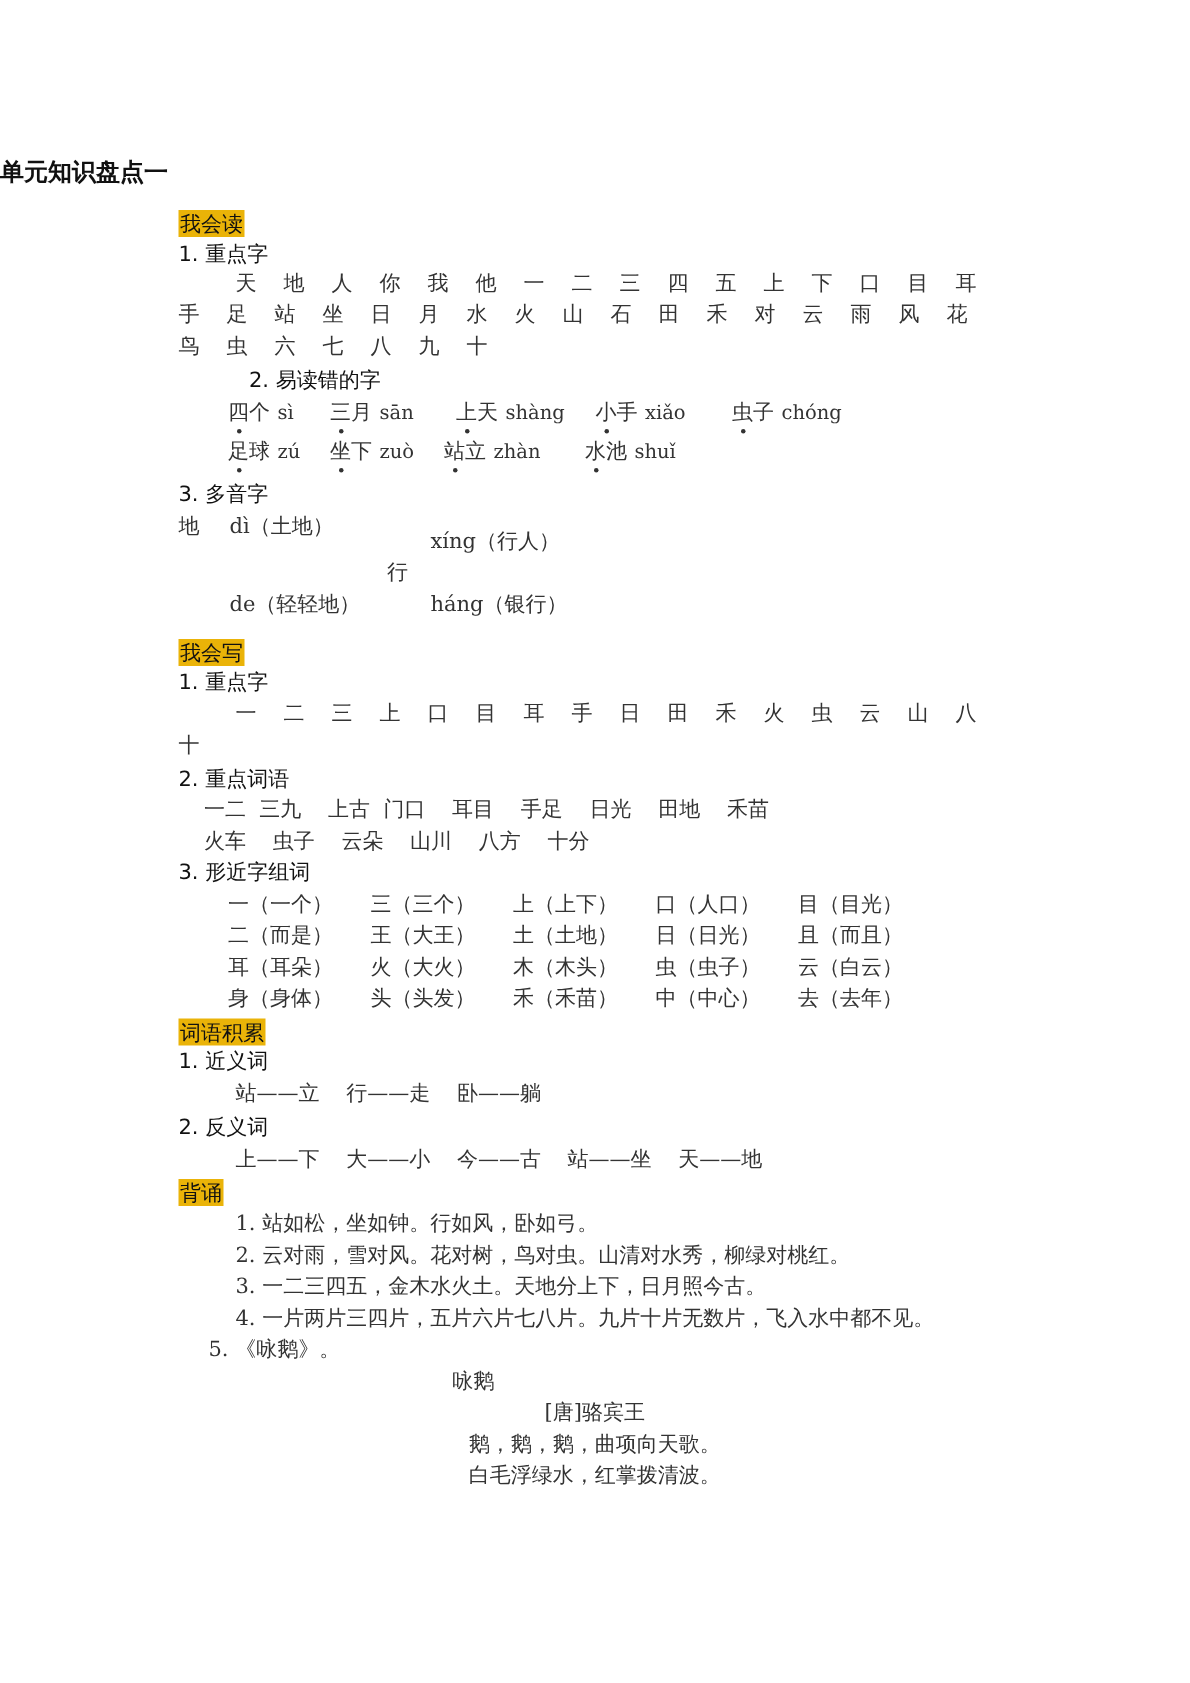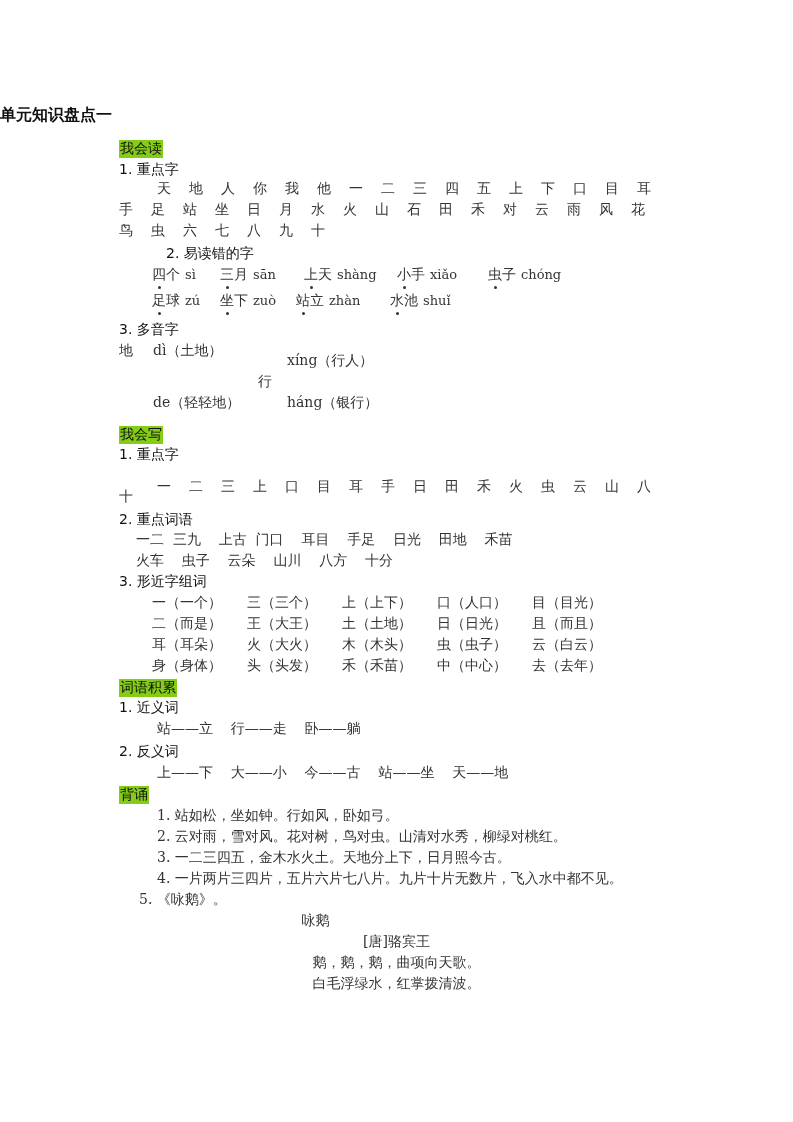--- a/index.html
+++ b/index.html
@@ -1,20 +1,20 @@
 <!DOCTYPE html>
 <html><head>
 <meta charset="utf-8">
 <style>
   html, body { margin: 0; padding: 0; background: #ffffff; }
   body { width: 793px; height: 1122px; position: relative; overflow: hidden;
          font-family: "DejaVu Serif", "Liberation Serif", serif; color: #222; }
   .abs { position: absolute; white-space: nowrap; }
   .title { font-family: "DejaVu Sans", "Liberation Sans", sans-serif; font-size: 16px; font-weight: bold; color: #111; }
-  .hl { font-family: Liberation Mono, monospace; font-size: 14px; background: #84cc16; color: #111; padding: 0 1px; line-height: 18px; }
+  .hl { font-family: Liberation Sans, sans-serif; font-size: 14px; background: #eab308; color: #111; padding: 0 1px; line-height: 18px; }
   .sub { font-family: "DejaVu Sans", "Liberation Sans", sans-serif; font-size: 14px; color: #111; }
   .txt { font-size: 14px; color: #333; }
   .chars span { display: inline-block; width: 32px; }
   .dot { position: relative; display: inline-block; }
   .dot::after { content: ""; position: absolute; left: 50%; bottom: -5px; width: 3px; height: 3px; margin-left: -1.5px; background: #333; border-radius: 50%; }
   .py { font-size: 13px; margin-left: 5px; }
   .grid5 span { display: inline-block; width: 95px; }
 </style>
 </head>
 <body>
@@ -34,21 +34,21 @@
 <div class="abs sub" style="left:119px;top:321px;">3. 多音字</div>
 <div class="abs txt" style="left:119px;top:342px;">地</div>
 <div class="abs txt" style="left:153px;top:342px;">dì（土地）</div>
 <div class="abs txt" style="left:287px;top:352px;">xíng（行人）</div>
 <div class="abs txt" style="left:258px;top:373px;">行</div>
 <div class="abs txt" style="left:153px;top:394px;">de（轻轻地）</div>
 <div class="abs txt" style="left:287px;top:394px;">háng（银行）</div>
 
 <div class="abs hl" style="left:119px;top:426px;">我会写</div>
 <div class="abs sub" style="left:119px;top:446px;">1. 重点字</div>
-<div class="abs txt chars" style="left:157px;top:478px;" id="w1row1"><span>一</span><span>二</span><span>三</span><span>上</span><span>口</span><span>目</span><span>耳</span><span>手</span><span>日</span><span>田</span><span>禾</span><span>火</span><span>虫</span><span>云</span><span>山</span><span>八</span></div>
+<div class="abs txt chars" style="left:157px;top:467px;" id="w1row1"><span>一</span><span>二</span><span>三</span><span>上</span><span>口</span><span>目</span><span>耳</span><span>手</span><span>日</span><span>田</span><span>禾</span><span>火</span><span>虫</span><span>云</span><span>山</span><span>八</span></div>
 <div class="abs txt chars" style="left:119px;top:488px;" id="w1row2"><span>十</span></div>
 
 <div class="abs sub" style="left:119px;top:511px;">2. 重点词语</div>
 <div class="abs txt" style="left:136px;top:531px;white-space:pre;">一二  三九    上古  门口    耳目    手足    日光    田地    禾苗</div>
 <div class="abs txt" style="left:136px;top:552px;white-space:pre;">火车    虫子    云朵    山川    八方    十分</div>
 
 <div class="abs sub" style="left:119px;top:573px;">3. 形近字组词</div>
 <div class="abs txt grid5" style="left:152px;top:594px;" id="w3row0"><span>一（一个）</span><span>三（三个）</span><span>上（上下）</span><span>口（人口）</span><span>目（目光）</span></div>
 <div class="abs txt grid5" style="left:152px;top:615px;" id="w3row1"><span>二（而是）</span><span>王（大王）</span><span>土（土地）</span><span>日（日光）</span><span>且（而且）</span></div>
 <div class="abs txt grid5" style="left:152px;top:636px;" id="w3row2"><span>耳（耳朵）</span><span>火（大火）</span><span>木（木头）</span><span>虫（虫子）</span><span>云（白云）</span></div>

